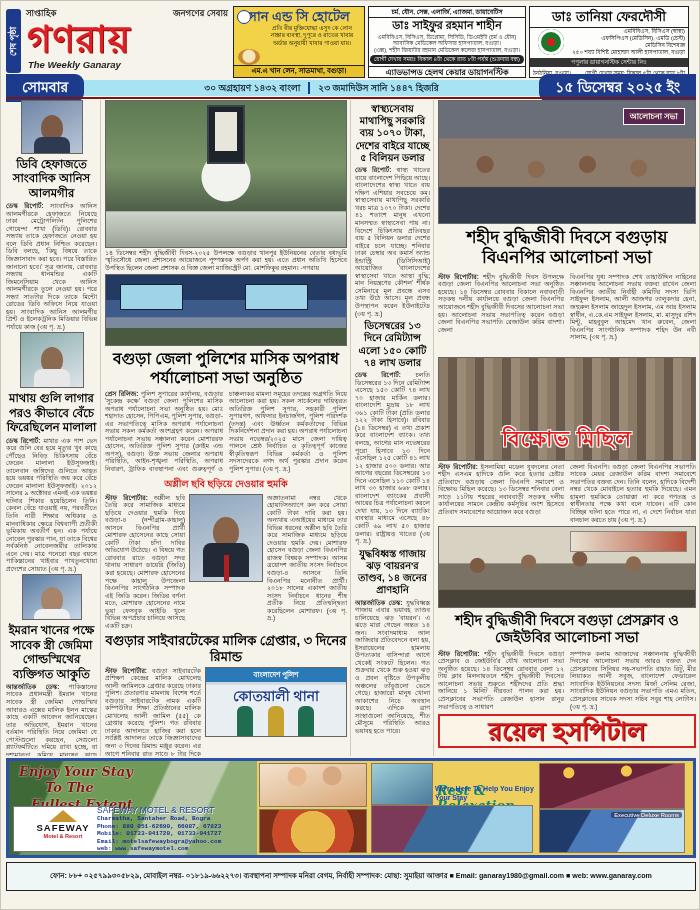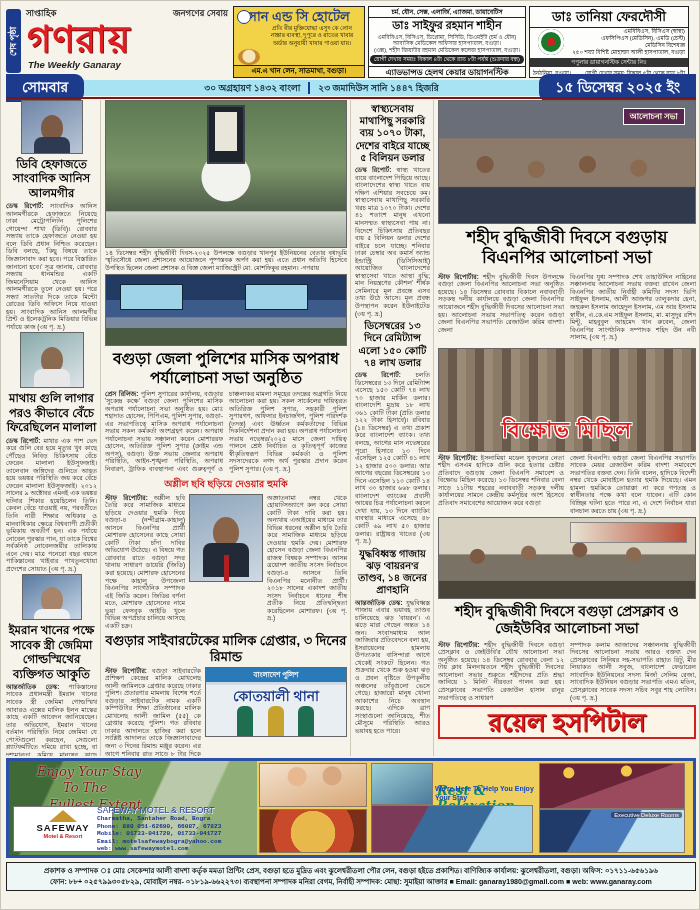--- a/index.html
+++ b/index.html
@@ -118,21 +118,21 @@
     linear-gradient(180deg,#d8d2c2 0 45%,#7a7264 46% 78%,#4a4438 79% 100%)}
   .ph-press .ban{position:absolute;right:3%;top:5%;width:46%;height:26%;background:linear-gradient(90deg,#e8e2d2,#b8503a);border:1px solid #888}
 
   
   .royel{border:2.5px solid #d42020;background:#fdf4e8;margin-top:4px;padding:2px 3px;text-align:center}
   .royel .t{font-size:25px;font-weight:bold;color:#e01818;text-shadow:1px 1px 0 #7a0c0c;line-height:1.05}
 
   
   .safeway{position:absolute;top:757px;left:5px;width:690px;height:100px;border:3px solid #2a50a8;background:#eecf5e;display:flex;overflow:hidden}
   .sw1{position:relative;width:248px;background:linear-gradient(115deg,#3f6a38 0 18%,#6f9a58 19% 55%,#b9c9a9 56% 75%,#8fae78 76%)}
-  .sw1 .script{font-family:"DejaVu Serif",serif;font-style:italic;font-weight:normal;color:#8a1414;font-size:13px;line-height:1.25;padding:3px 0 0 28px;text-shadow:0 0 2px #fff}
+  .sw1 .script{font-family:"DejaVu Serif",serif;font-style:italic;font-weight:bold;color:#8a1414;font-size:13px;line-height:1.25;padding:3px 0 0 10px;text-shadow:0 0 2px #fff}
   .sw-logo{position:absolute;left:4px;bottom:3px;width:100px;height:46px;background:#fff;border:1px solid #777;text-align:center}
   .sw-logo .roof{width:0;height:0;margin:3px auto 0;border-left:14px solid transparent;border-right:14px solid transparent;border-bottom:12px solid #c8962e}
   .sw-logo .nm{font-size:9.5px;font-weight:bold;letter-spacing:1px;color:#111}
   .sw-logo .sub{font-size:5.5px;font-weight:bold;color:#c02020}
   .sw-contact{position:absolute;left:88px;bottom:2px;right:2px;text-align:left}
   .sw-contact .n{font-size:8.5px;font-weight:normal;color:#1a3fa0;text-shadow:0.5px 0.5px 0 #fff}
   .sw-contact .c{font-size:6.1px;font-weight:bold;color:#15318f;line-height:1.25;font-family:"Liberation Mono",monospace}
   .sw2{width:112px;display:flex;flex-direction:column;gap:2px;padding:2px}
   .ph-couple{flex:1;border:1px solid #876;background:radial-gradient(circle 10px at 35% 30%,#e8b890 0 9px,rgba(0,0,0,0) 10px),radial-gradient(circle 10px at 68% 28%,#d8a880 0 9px,rgba(0,0,0,0) 10px),linear-gradient(160deg,#f4e2ce,#d8a878)}
   .ph-pizza{flex:1;border:1px solid #876;background:radial-gradient(circle at 50% 55%,#e8b84a 0 38%,#c84a2a 39% 70%,#7a3018 71%)}
@@ -288,21 +288,21 @@
   <div class="col col-right">
     <div class="photo ph-bnp">
       <span class="ban">আলোচনা সভা</span>
     </div>
     <h2 class="hl-r">শহীদ বুদ্ধিজীবী দিবসে বগুড়ায় বিএনপির আলোচনা সভা</h2>
     <div style="display:flex;gap:6px">
       <p class="body-txt" style="flex:1"><span class="dl">স্টাফ রিপোর্টার:</span> <span>শহীদ বুদ্ধিজীবী দিবস উপলক্ষে বগুড়া জেলা বিএনপির আলোচনা সভা অনুষ্ঠিত হয়েছে। ১৪ ডিসেম্বর রোববার বিকালে নবাববাড়ী সড়কস্থ দলীয় কার্যালয়ে বগুড়া জেলা বিএনপির আয়োজনে শহীদ বুদ্ধিজীবী দিবসের আলোচনা সভা হয়। আলোচনা সভায় সভাপতিত্ব করেন বগুড়া জেলা বিএনপির সভাপতি রেজাউল করিম বাদশা। জেলা</span></p>
       <p class="body-txt" style="flex:1"><span>বিএনপির যুগ্ম সম্পাদক শেখ তাহাউদ্দিন নাহিনের সঞ্চালনায় আলোচনা সভায় বক্তব্য রাখেন জেলা বিএনপির জাতীয় নির্বাহী কমিটির সদস্য ভিপি সাইফুল ইসলাম, আলী আজগর তালুকদার হেনা, জহুরুল ইসলাম জাহেদুল ইসলাম, এম আর ইসলাম স্বাধীন, এ.কে.এম সাইফুল ইসলাম, মা. মাসুদুর রশিদ মিন্টু, মাহবুবুল আহমেদ খান রুবেল, জেলা বিএনপির সাংগঠনিক সম্পাদক শহিদ উন নবী সালাম, (৩য় পৃ. দ্র.)</span></p>
     </div>
 
-    <div class="photo ph-march" style="margin-top:7px">
+    <div class="photo ph-march" style="margin-top:16px">
       <span class="overlay">বিক্ষোভ মিছিল</span>
     </div>
     <div style="display:flex;gap:6px">
       <p class="body-txt" style="flex:1"><span class="dl">স্টাফ রিপোর্টার:</span> <span>ইসলামিয়া মডেল যুবদলের নেতা শহীদ এসএম হাদিকে গুলি করে হত্যার চেষ্টার প্রতিবাদে বগুড়ায় জেলা বিএনপি সমাবেশ ও বিক্ষোভ মিছিল করেছে। ১৩ ডিসেম্বর শনিবার বেলা সাড়ে ১১টায় শহরের নবাববাড়ী সড়কস্থ দলীয় কার্যালয়ের সামনে কেন্দ্রীয় কর্মসূচির অংশ হিসেবে প্রতিবাদ সমাবেশের আয়োজন করে বগুড়া</span></p>
       <p class="body-txt" style="flex:1"><span>জেলা বিএনপি। বগুড়া জেলা বিএনপির সভাপতি সাবেক মেয়র রেজাউল করিম বাদশা সমাবেশে সভাপতির বক্তব্য দেন। তিনি বলেন, হাদিকে বিদেশী নম্বর থেকে মোবাইলে হত্যার হুমকি দিয়েছে। এমন হামলা হুমকিকে তোয়াক্কা না করে গণতন্ত্র ও স্বাধীনতার পক্ষে কথা বলে যাবেন। এটি কোন বিচ্ছিন্ন ঘটনা হতে পারে না, এ দেশে নির্বাচন যারা বানচাল করতে চায় (৩য় পৃ. দ্র.)</span></p>
     </div>
 
     <div class="photo ph-press" style="margin-top:3px">
       <span class="ban"></span>
     </div>
@@ -351,17 +351,16 @@
     </div>
     <div class="sw4">
       <div class="ph-banquet"></div>
       <div class="ph-room2">
         <span class="lab">Executive Deluxe Rooms</span>
       </div>
     </div>
   </div>
 
   <div class="footer">
-    <p>প্রকাশক ও সম্পাদক ঃ মোঃ সেকেন্দার আলী বাদশা কর্তৃক মমতা প্রিন্টিং প্রেস, বগুড়া হতে মুদ্রিত এবং ঝুলেশ্বরীতলা পৌর লেন, বগুড়া হইতে প্রকাশিত। বাণিজ্যিক কার্যালয়: ঝুলেশ্বরীতলা, বগুড়া। অফিস: ০১৭১১-৬৫৬১৯৬</p>
     <p>ফোন: ৮৮+ ০২৫৭৯৯৩০৫৮২৯,  মোবাইল নম্বর- ০১৮১৯-৬৬২২৭৩। ব্যবস্থাপনা সম্পাদক মনিরা বেগম, নির্বাহী সম্পাদক: মোছা: সুমাইয়া আক্তার ■ Email: ganaray1980@gmail.com ■ web: www.ganaray.com</p>
   </div>
 
 </div>
 
 </body></html>

